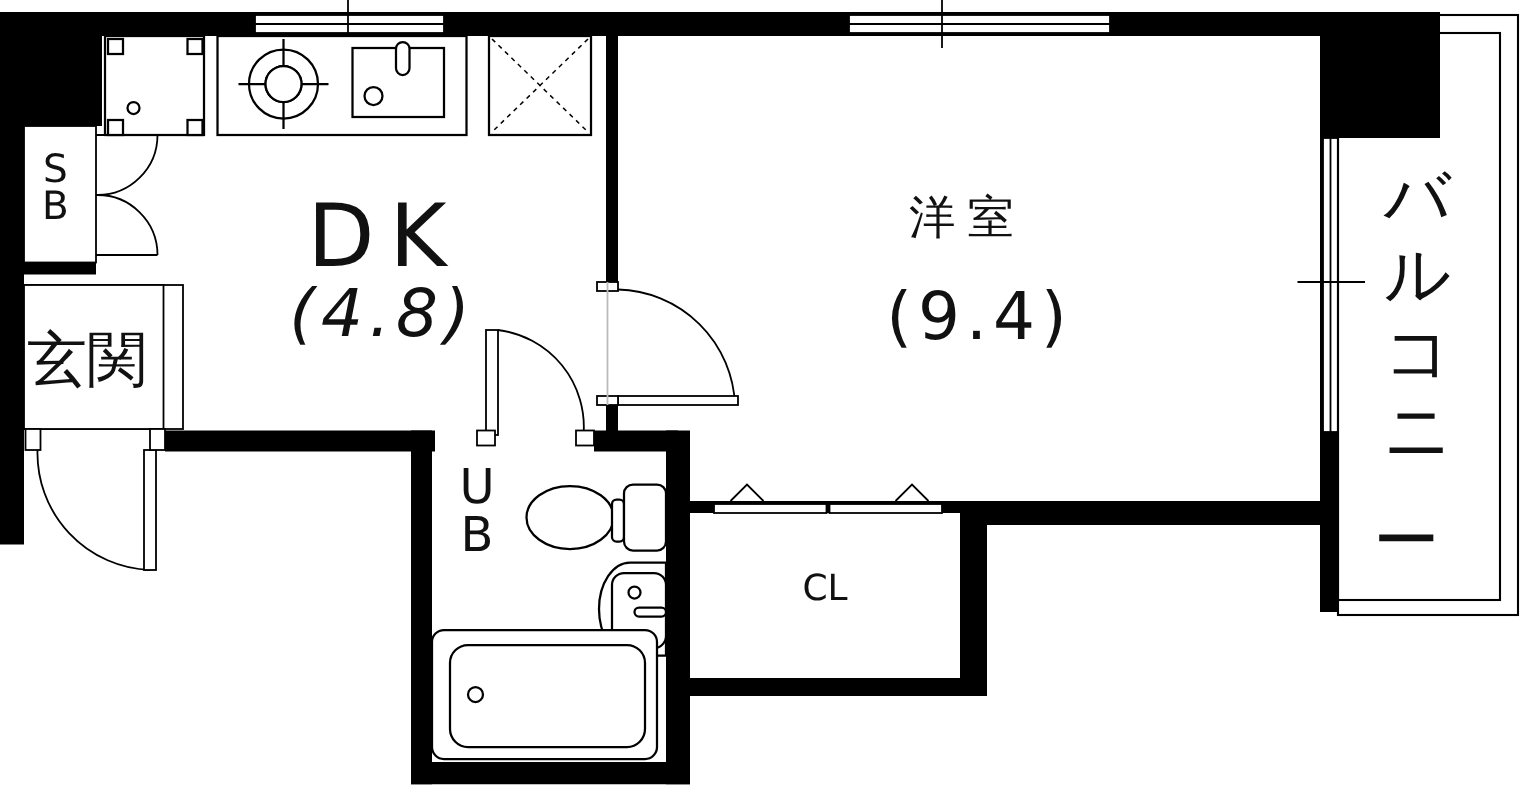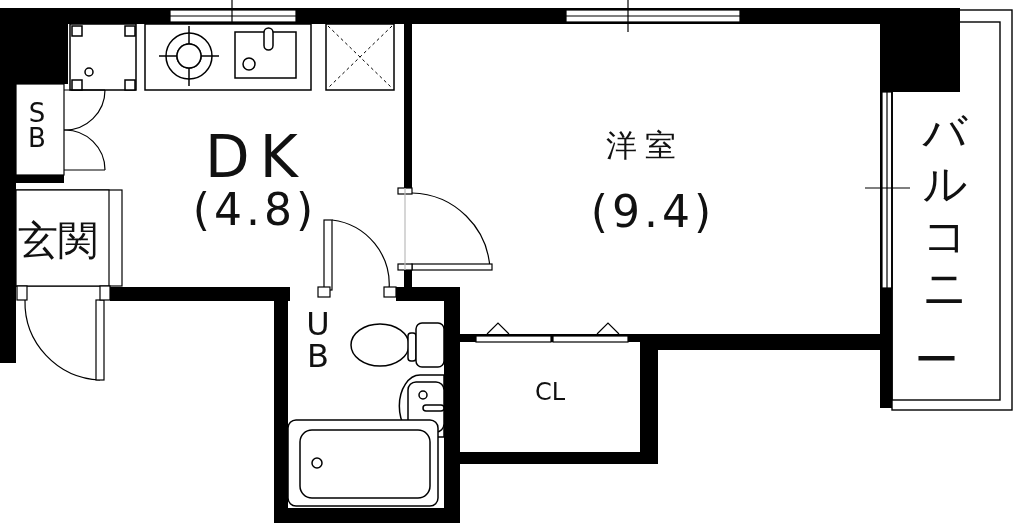--- a/index.html
+++ b/index.html
@@ -125,21 +125,21 @@
     <circle cx="423" cy="395" r="4"></circle>
     <rect x="423" y="405" width="21" height="6" rx="3"></rect>
 
     <rect x="288" y="420" width="150" height="86" rx="8"></rect>
     <rect x="300" y="430" width="130" height="68" rx="12"></rect>
     <circle cx="317" cy="463" r="5"></circle>
   </g>
 </svg>
 
 <div class="room-label" style="left:205px; top:128px; width:100px; font-size:58px; letter-spacing:10px;">DK</div>
-<div class="room-label" style="left:180px; top:188px; width:150px; font-size:44px; letter-spacing:4px;">(4.8)</div>
+<div class="room-label" style="left:180px; top:188px; width:150px; font-size:44px; letter-spacing:4px;font-style:italic;">(4.8)</div>
 
 <div class="room-label" style="left:585px; top:130px; width:120px; font-size:31px; letter-spacing:8px;">洋室</div>
 <div class="room-label" style="left:578px; top:190px; width:150px; font-size:44px; letter-spacing:4px;">(9.4)</div>
 
 <div class="room-label" style="left:18px; top:220px; width:74px; font-size:40px;">玄関</div>
 
 <div class="room-label" style="left:22px; top:100px; width:30px; font-size:26px;">S</div>
 <div class="room-label" style="left:22px; top:125px; width:30px; font-size:26px;">B</div>
 
 <div class="room-label" style="left:302px; top:308px; width:32px; font-size:32px;">U</div>

